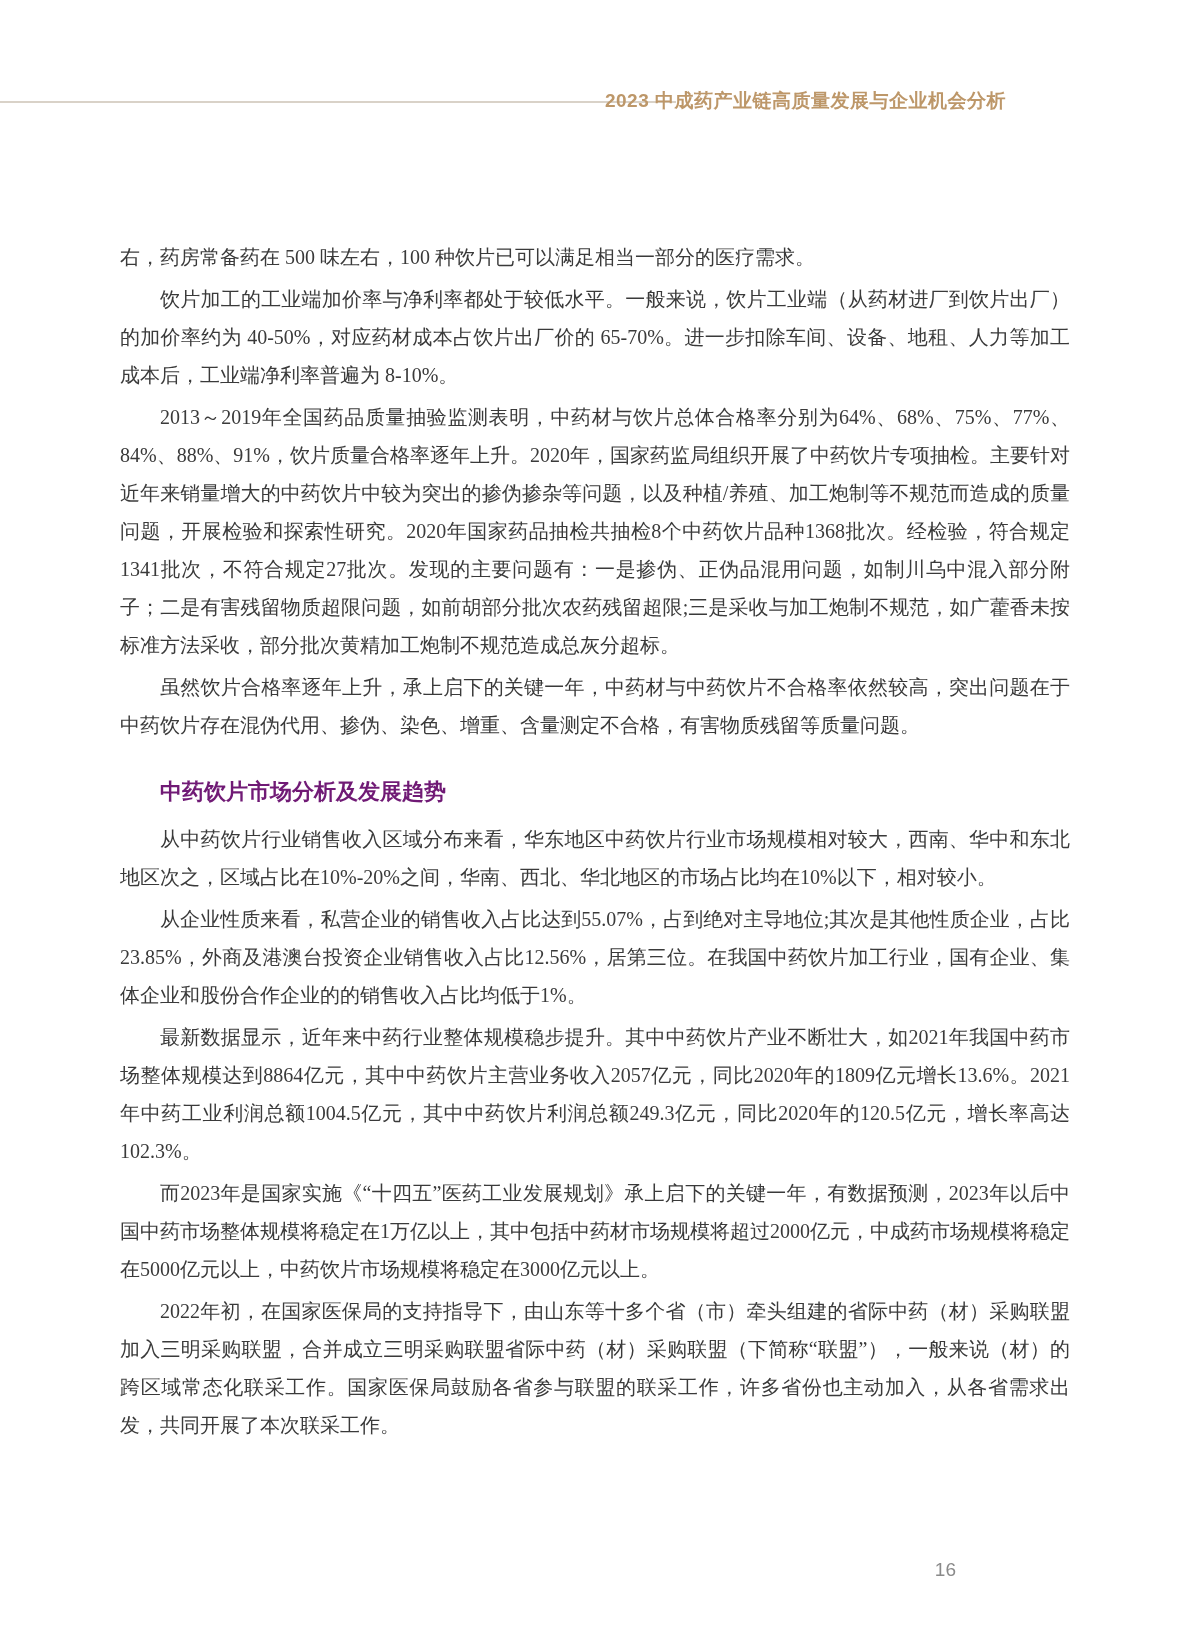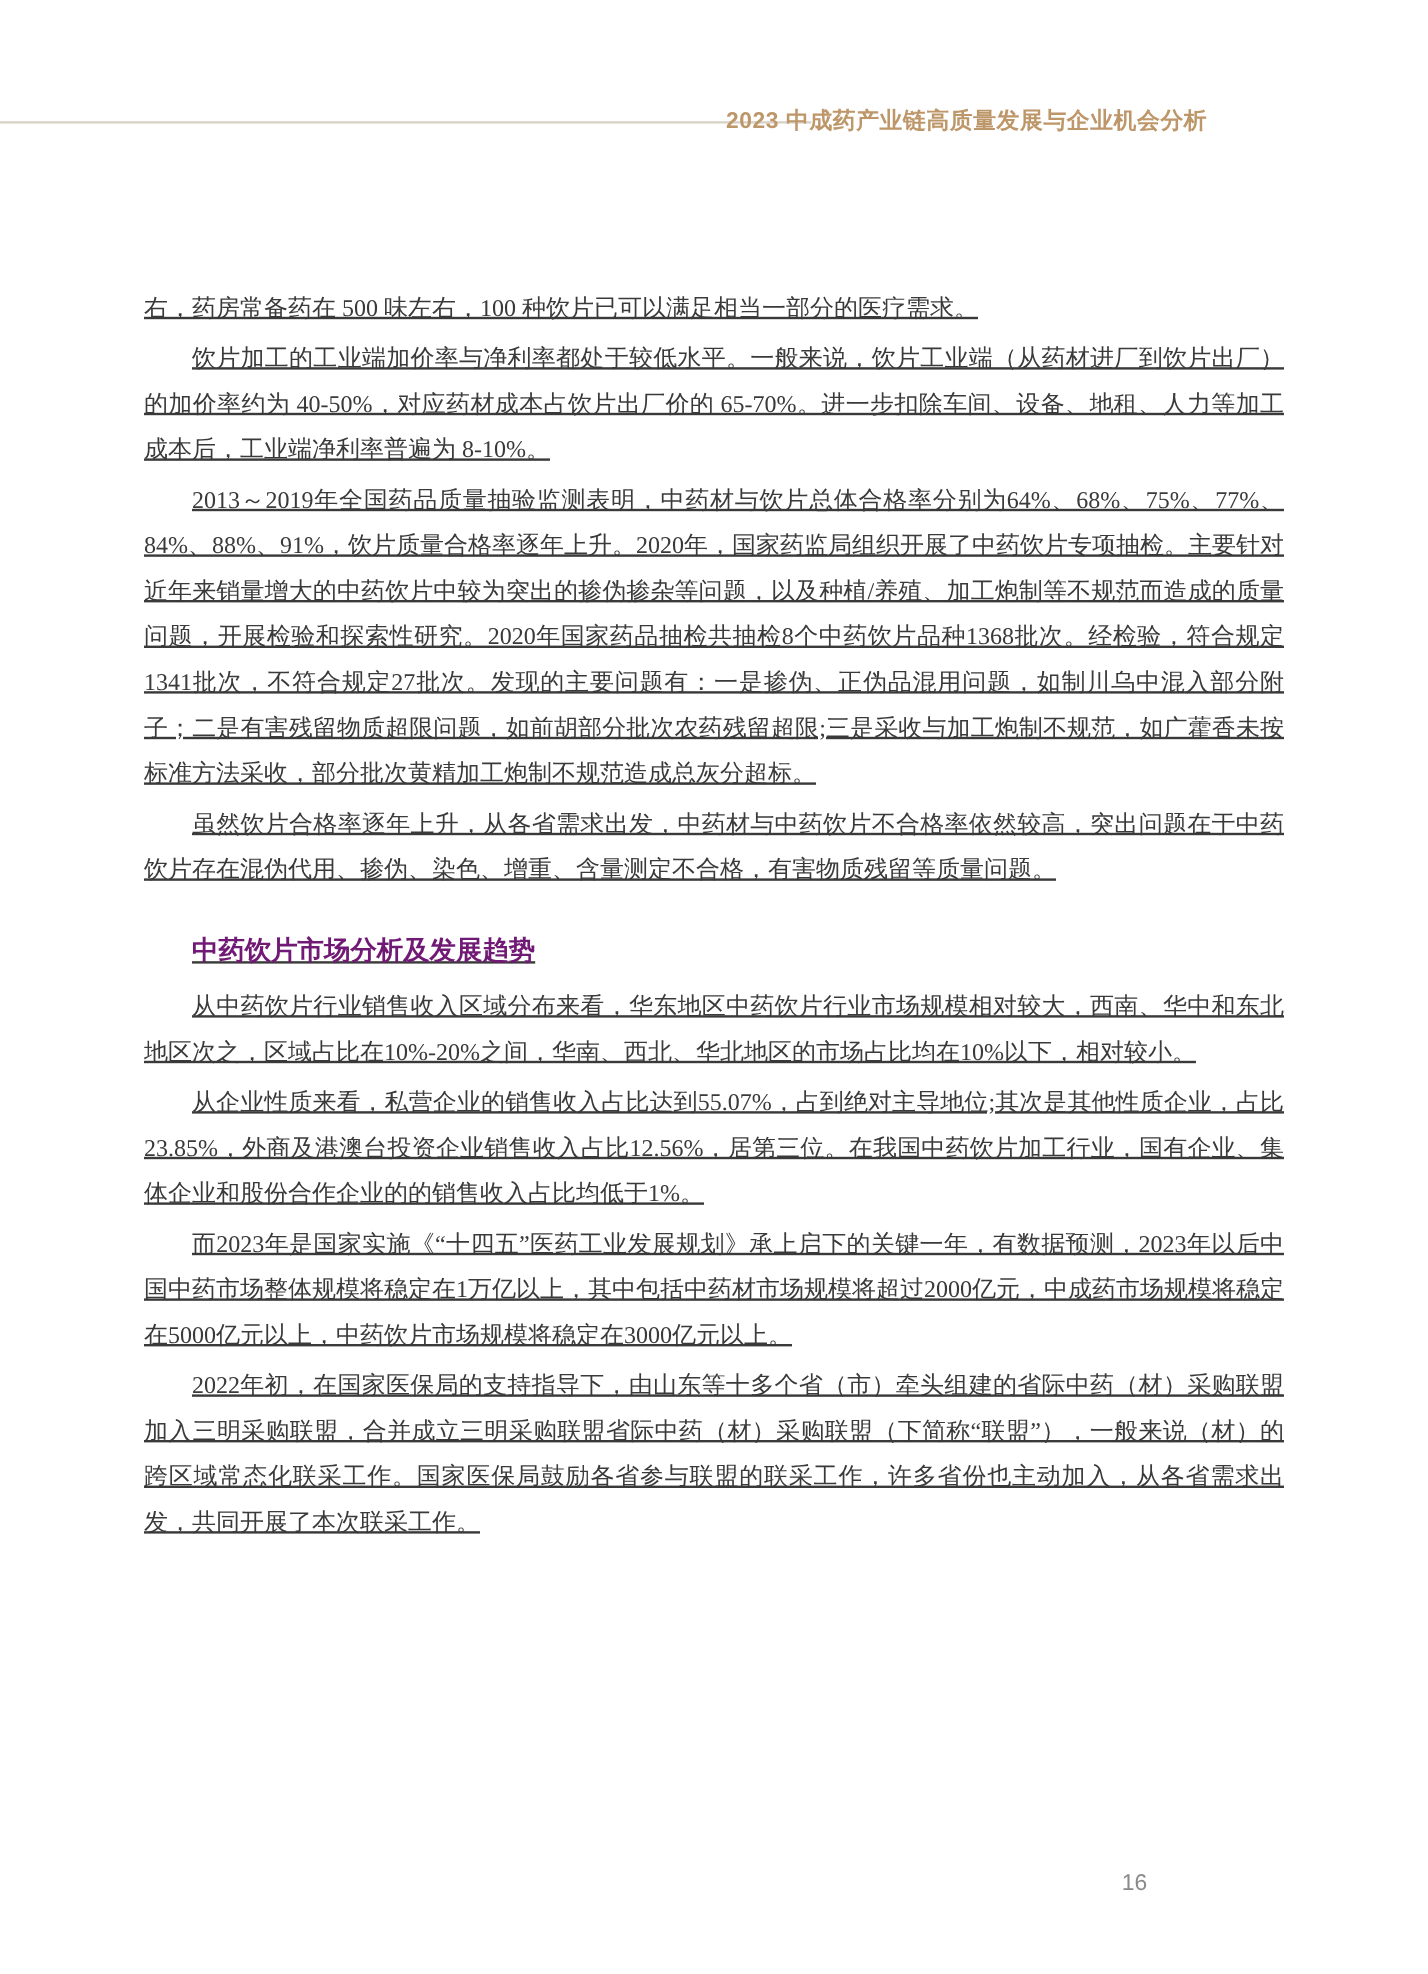--- a/index.html
+++ b/index.html
@@ -39,21 +39,20 @@
   .content {
     position: absolute;
     left: 120px;
     top: 238px;
     width: 950px;
     color: #3a3a3a;
     font-size: 20px;
     line-height: 38px;
     text-align: justify;
     text-justify: inter-ideograph;
-    text-decoration: underline;
   }
   .para {
     margin: 0 0 4px 0;
     text-indent: 2em;
   }
   .para.no-indent {
     text-indent: 0;
   }
   .section-heading {
     font-family: "Liberation Sans", sans-serif;
@@ -81,26 +80,27 @@
 
   <div>
     <div class="header-rule"></div>
     <div class="header-title">2023 中成药产业链高质量发展与企业机会分析</div>
   </div>
 
   <div class="content">
     <p class="para no-indent">右，药房常备药在 500 味左右，100 种饮片已可以满足相当一部分的医疗需求。</p>
     <p class="para">饮片加工的工业端加价率与净利率都处于较低水平。一般来说，饮片工业端（从药材进厂到饮片出厂）的加价率约为 40-50%，对应药材成本占饮片出厂价的 65-70%。进一步扣除车间、设备、地租、人力等加工成本后，工业端净利率普遍为 8-10%。</p>
     <p class="para">2013～2019年全国药品质量抽验监测表明，中药材与饮片总体合格率分别为64%、68%、75%、77%、84%、88%、91%，饮片质量合格率逐年上升。2020年，国家药监局组织开展了中药饮片专项抽检。主要针对近年来销量增大的中药饮片中较为突出的掺伪掺杂等问题，以及种植/养殖、加工炮制等不规范而造成的质量问题，开展检验和探索性研究。2020年国家药品抽检共抽检8个中药饮片品种1368批次。经检验，符合规定1341批次，不符合规定27批次。发现的主要问题有：一是掺伪、正伪品混用问题，如制川乌中混入部分附子；二是有害残留物质超限问题，如前胡部分批次农药残留超限;三是采收与加工炮制不规范，如广藿香未按标准方法采收，部分批次黄精加工炮制不规范造成总灰分超标。</p>
-    <p class="para">虽然饮片合格率逐年上升，从各省需求出发，中药材与中药饮片不合格率依然较高，突出问题在于中药饮片存在混伪代用、掺伪、染色、增重、含量测定不合格，有害物质残留等质量问题。</p>
+    <p class="para">虽然饮片合格率逐年上升，承上启下的关键一年，中药材与中药饮片不合格率依然较高，突出问题在于中药饮片存在混伪代用、掺伪、染色、增重、含量测定不合格，有害物质残留等质量问题。</p>
 
     <h2 class="section-heading">中药饮片市场分析及发展趋势</h2>
 
     <p class="para">从中药饮片行业销售收入区域分布来看，华东地区中药饮片行业市场规模相对较大，西南、华中和东北地区次之，区域占比在10%-20%之间，华南、西北、华北地区的市场占比均在10%以下，相对较小。</p>
     <p class="para">从企业性质来看，私营企业的销售收入占比达到55.07%，占到绝对主导地位;其次是其他性质企业，占比23.85%，外商及港澳台投资企业销售收入占比12.56%，居第三位。在我国中药饮片加工行业，国有企业、集体企业和股份合作企业的的销售收入占比均低于1%。</p>
+    <p class="para">最新数据显示，近年来中药行业整体规模稳步提升。其中中药饮片产业不断壮大，如2021年我国中药市场整体规模达到8864亿元，其中中药饮片主营业务收入2057亿元，同比2020年的1809亿元增长13.6%。2021年中药工业利润总额1004.5亿元，其中中药饮片利润总额249.3亿元，同比2020年的120.5亿元，增长率高达102.3%。</p>
     <p class="para">而2023年是国家实施《“十四五”医药工业发展规划》承上启下的关键一年，有数据预测，2023年以后中国中药市场整体规模将稳定在1万亿以上，其中包括中药材市场规模将超过2000亿元，中成药市场规模将稳定在5000亿元以上，中药饮片市场规模将稳定在3000亿元以上。</p>
 
 
     <p class="para">2022年初，在国家医保局的支持指导下，由山东等十多个省（市）牵头组建的省际中药（材）采购联盟加入三明采购联盟，合并成立三明采购联盟省际中药（材）采购联盟（下简称“联盟”），一般来说（材）的跨区域常态化联采工作。国家医保局鼓励各省参与联盟的联采工作，许多省份也主动加入，从各省需求出发，共同开展了本次联采工作。</p>
   </div>
 
   <div>
     <span class="page-number">16</span>
   </div>
 

